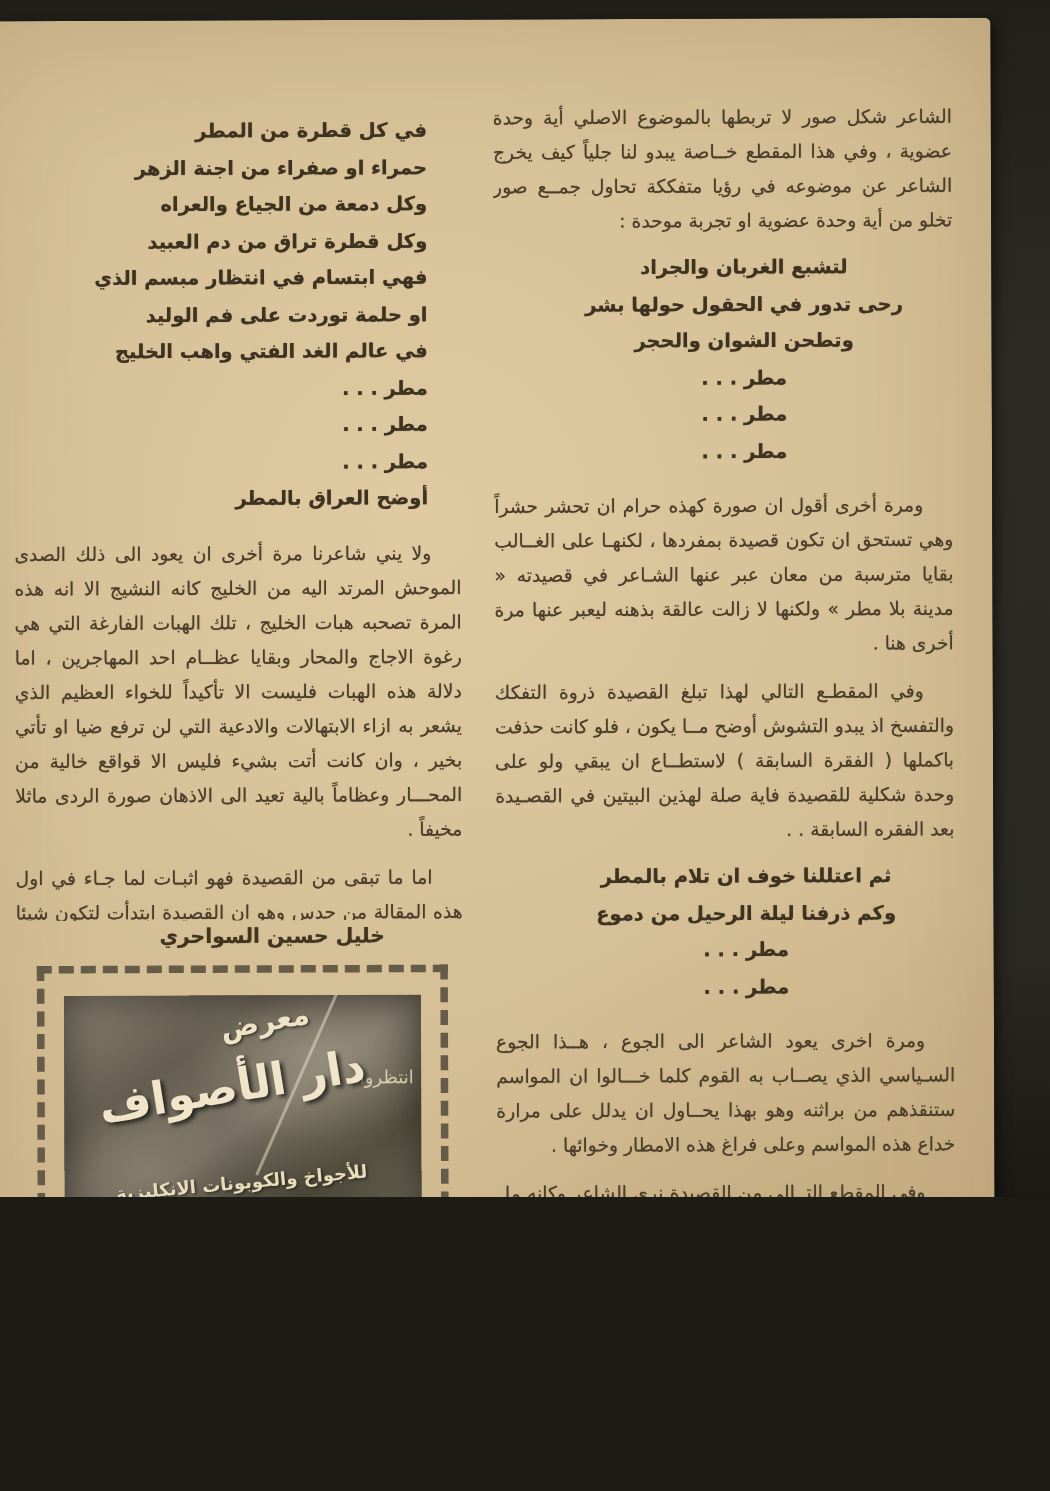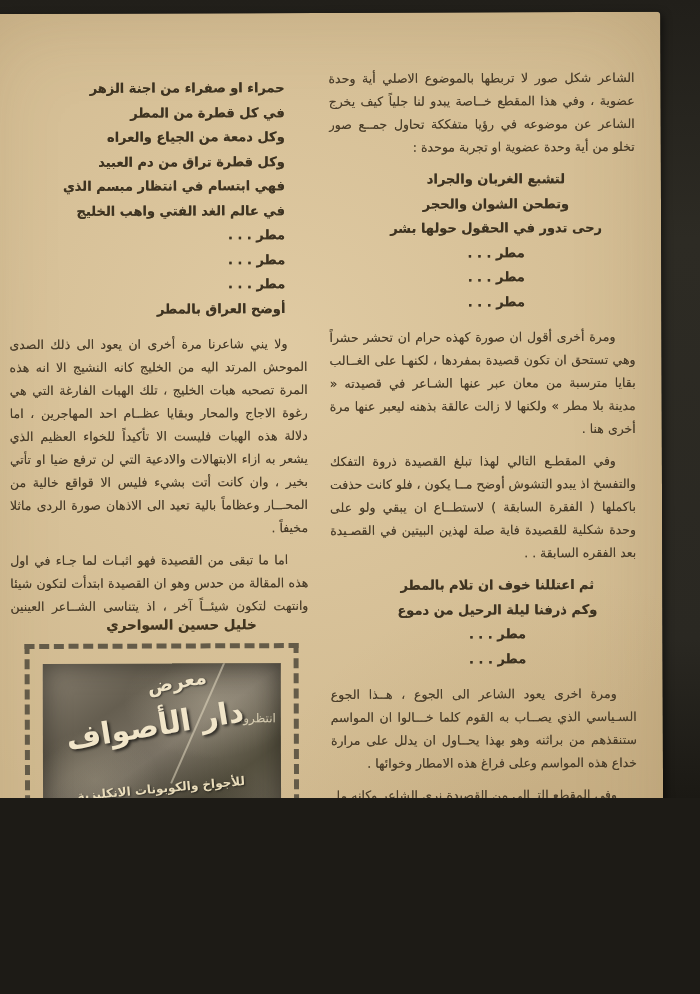--- a/index.html
+++ b/index.html
@@ -93,46 +93,47 @@
 </head>
 <body>
 
 <div class="stage">
   <div class="paper">
 
     <div class="col col-right">
       <p class="para no-indent">الشاعر شكل صور لا تربطها بالموضوع الاصلي أية وحدة عضوية ، وفي هذا المقطع خــاصة يبدو لنا جلياً كيف يخرج الشاعر عن موضوعه في رؤيا متفككة تحاول جمــع صور تخلو من أية وحدة عضوية او تجربة موحدة :</p>
       <div class="poem poem-center">
           <div class="poem-line">لتشبع الغربان والجراد</div>
+          <div class="poem-line">رحى تدور في الحقول حولها بشر</div>
           <div class="poem-line">وتطحن الشوان والحجر</div>
-          <div class="poem-line">رحى تدور في الحقول حولها بشر</div>
           <div class="poem-line">مطر . . .</div>
           <div class="poem-line">مطر . . .</div>
           <div class="poem-line">مطر . . .</div>
         </div>
       <p class="para">ومرة أخرى أقول ان صورة كهذه حرام ان تحشر حشراً وهي تستحق ان تكون قصيدة بمفردها ، لكنهـا على الغــالب بقايا مترسبة من معان عبر عنها الشـاعر في قصيدته « مدينة بلا مطر » ولكنها لا زالت عالقة بذهنه ليعبر عنها مرة أخرى هنا .</p>
       <p class="para">وفي المقطـع التالي لهذا تبلغ القصيدة ذروة التفكك والتفسخ اذ يبدو التشوش أوضح مــا يكون ، فلو كانت حذفت باكملها ( الفقرة السابقة ) لاستطــاع ان يبقي ولو على وحدة شكلية للقصيدة فاية صلة لهذين البيتين في القصـيدة بعد الفقره السابقة . .</p>
       <div class="poem poem-center">
           <div class="poem-line">ثم اعتللنا خوف ان تلام بالمطر</div>
           <div class="poem-line">وكم ذرفنا ليلة الرحيل من دموع</div>
           <div class="poem-line">مطر . . .</div>
           <div class="poem-line">مطر . . .</div>
         </div>
       <p class="para">ومرة اخرى يعود الشاعر الى الجوع ، هــذا الجوع السـياسي الذي يصــاب به القوم كلما خـــالوا ان المواسم ستنقذهم من براثنه وهو بهذا يحــاول ان يدلل على مرارة خداع هذه المواسم وعلى فراغ هذه الامطار وخوائها .</p>
       <p class="para">وفي المقطع التــالي من القصيدة نرى الشاعر وكانه مل قيد الرموز فراح يعبر مبــاشرة عن معـــانيه السياسية والاجتماعية بوضوح امـــا لانه يشعر بان رموزه لم تف بالمطلوب واما لانه لم يعد قادرا على استكمال معانيه بها، بل ما وقع فيه من تشويش في مزج هذه الرموز .</p>
     </div>
 
     <div class="col col-left">
       <div class="left-text">
         <div class="poem poem-rightalign">
+            <div class="poem-line">في كل قطرة من المطر</div>
             <div class="poem-line">حمراء او صفراء من اجنة الزهر</div>
-            <div class="poem-line">في كل قطرة من المطر</div>
             <div class="poem-line">وكل دمعة من الجياع والعراه</div>
             <div class="poem-line">وكل قطرة تراق من دم العبيد</div>
             <div class="poem-line">فهي ابتسام في انتظار مبسم الذي</div>
+            <div class="poem-line">او حلمة توردت على فم الوليد</div>
             <div class="poem-line">في عالم الغد الفتي واهب الخليج</div>
             <div class="poem-line">مطر . . .</div>
             <div class="poem-line">مطر . . .</div>
             <div class="poem-line">مطر . . .</div>
             <div class="poem-line">أوضح العراق بالمطر</div>
           </div>
         <p class="para">ولا يني شاعرنا مرة أخرى ان يعود الى ذلك الصدى الموحش المرتد اليه من الخليج كانه النشيج الا انه هذه المرة تصحبه هبات الخليج ، تلك الهبات الفارغة التي هي رغوة الاجاج والمحار وبقايا عظــام احد المهاجرين ، اما دلالة هذه الهبات فليست الا تأكيداً للخواء العظيم الذي يشعر به ازاء الابتهالات والادعية التي لن ترفع ضيا او تأتي بخير ، وان كانت أتت بشيء فليس الا قواقع خالية من المحـــار وعظاماً بالية تعيد الى الاذهان صورة الردى ماثلا مخيفاً .</p>
         <p class="para">اما ما تبقى من القصيدة فهو اثبـات لما جـاء في اول هذه المقالة من حدس وهو ان القصيدة ابتدأت لتكون شيئا وانتهت لتكون شيئــاً آخر ، اذ يتناسى الشــاعر العينين اللتين بدأ قصيدته بها لتكون صلاة خاشعة لهما .</p>
       </div>
       <div class="signature">خليل حسين السواحري</div>

